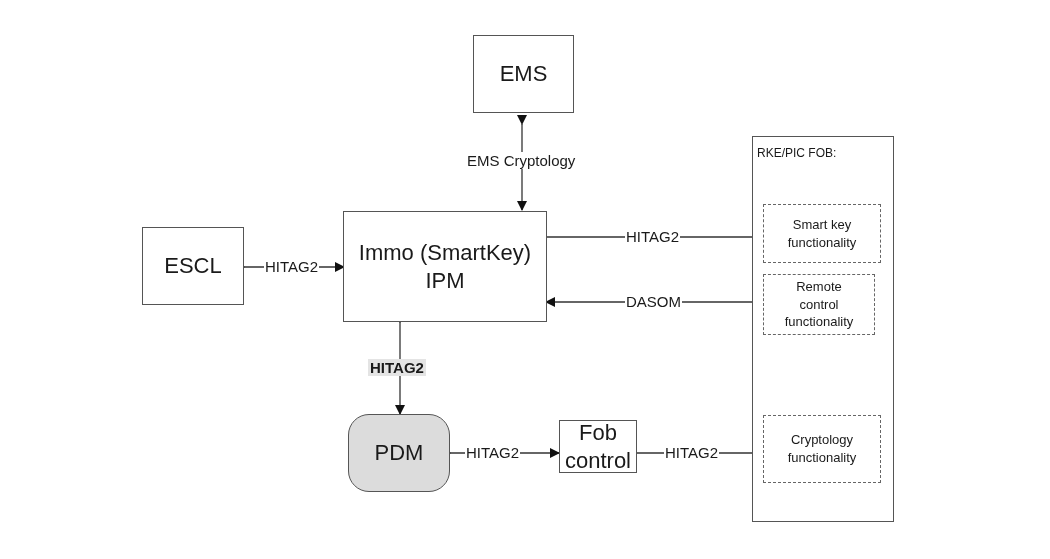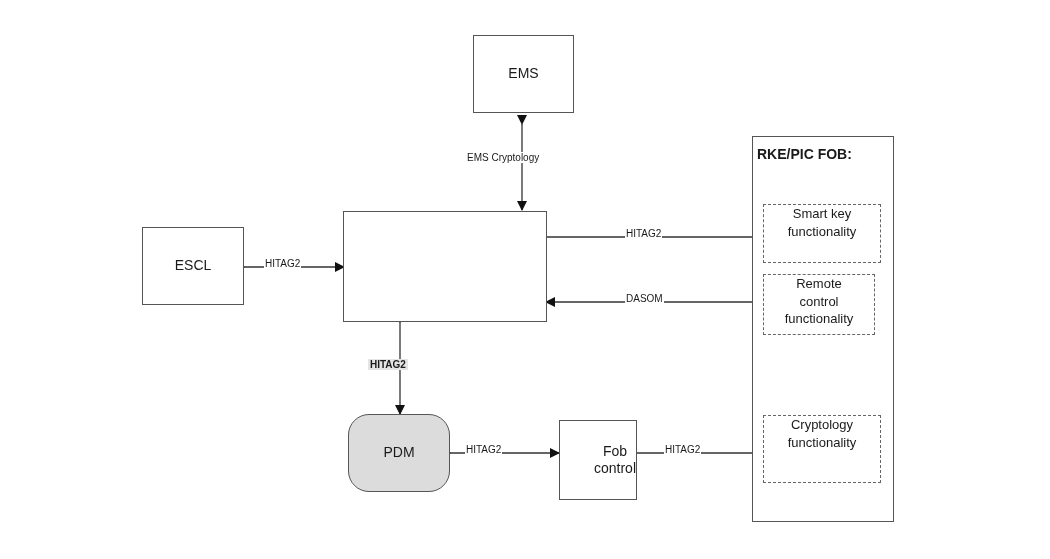--- a/index.html
+++ b/index.html
@@ -1,24 +1,24 @@
 <!DOCTYPE html>
 <html><head>
 <meta charset="utf-8">
 <style>
   html, body { margin:0; padding:0; background:#ffffff; }
   body { width:1050px; height:559px; position:relative; overflow:hidden; font-family:"Liberation Sans", sans-serif; color:#1a1a1a; }
   svg.wires { position:absolute; left:0; top:0; width:1050px; height:559px; }
   .box { position:absolute; box-sizing:border-box; border:1.5px solid #555; background:#fff; display:flex; align-items:center; justify-content:center; text-align:center; }
   .box span { display:block; line-height:1.25; }
-  .big { font-size:14px; }
-  .dashed { position:absolute; box-sizing:border-box; border:1.2px dashed #666; display:flex; justify-content:center; text-align:center; font-size:13px; line-height:1.35; background:#fff; }
-  .lbl { position:absolute; font-size:10px; background:#fff; padding:0 1px; white-space:nowrap; }
+  .big { font-size:22px; }
+  .dashed { position:absolute; box-sizing:border-box; border:1.2px dashed #666; display:flex; align-items:center; justify-content:center; text-align:center; font-size:13px; line-height:1.35; background:#fff; }
+  .lbl { position:absolute; font-size:15px; background:#fff; padding:0 1px; white-space:nowrap; }
   .lbl.bold { font-weight:bold; background:#e4e4e4; padding:0 2px; }
-  .title { position:absolute; font-size:14px; white-space:nowrap;font-weight:bold; }
+  .title { position:absolute; font-size:12px; white-space:nowrap; }
 </style>
 </head>
 <body>
 
 <svg class="wires" viewBox="0 0 1050 559">
   <defs>
     <marker id="ah" markerWidth="10" markerHeight="10" refX="9" refY="5" orient="auto" markerUnits="userSpaceOnUse">
       <path d="M0,0 L10,5 L0,10 z" fill="#111"></path>
     </marker>
   </defs>
@@ -37,32 +37,34 @@
 
   <line x1="617" y1="453" x2="763" y2="453" stroke="#333" stroke-width="1.3" marker-start="url(#ah)" marker-end="url(#ah)"></line>
 </svg>
 
 <div class="box big" style="left:473px;top:35px;width:101px;height:78px;">
   <span>EMS</span>
 </div>
 
 <div class="box big" style="left:343px;top:211px;width:204px;height:111px;">
   <div>
+    <span>Immo (SmartKey)</span>
+    <span>IPM</span>
   </div>
 </div>
 
 <div class="box big" style="left:142px;top:227px;width:102px;height:78px;">
   <span>ESCL</span>
 </div>
 
 <div class="box big" style="left:348px;top:414px;width:102px;height:78px;background:#dcdcdc;border-radius:21px;">
   <span>PDM</span>
 </div>
 
-<div class="box big" style="left:559px;top:420px;width:78px;height:80px;justify-content:flex-end;">
+<div class="box big" style="left:559px;top:420px;width:78px;height:53px;">
   <div>
     <span>Fob</span>
     <span>control</span>
   </div>
 </div>
 
 <div class="box" style="left:752px;top:136px;width:142px;height:386px;display:block;">
 </div>
 <div class="title" style="left:757px;top:146px;">RKE/PIC FOB:</div>
 

